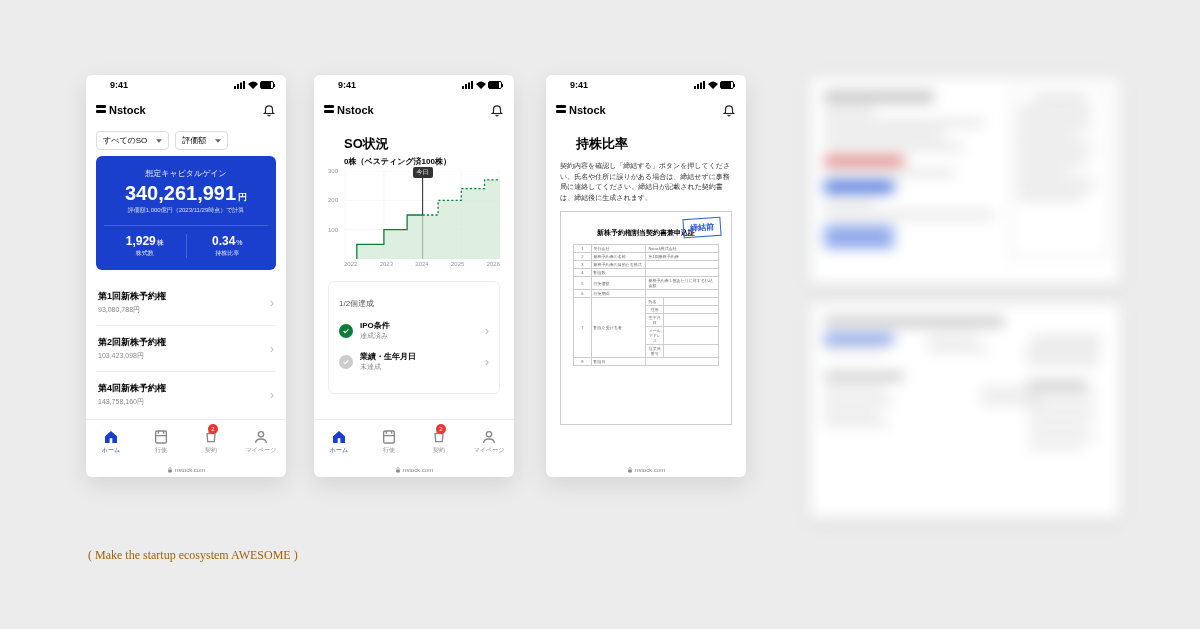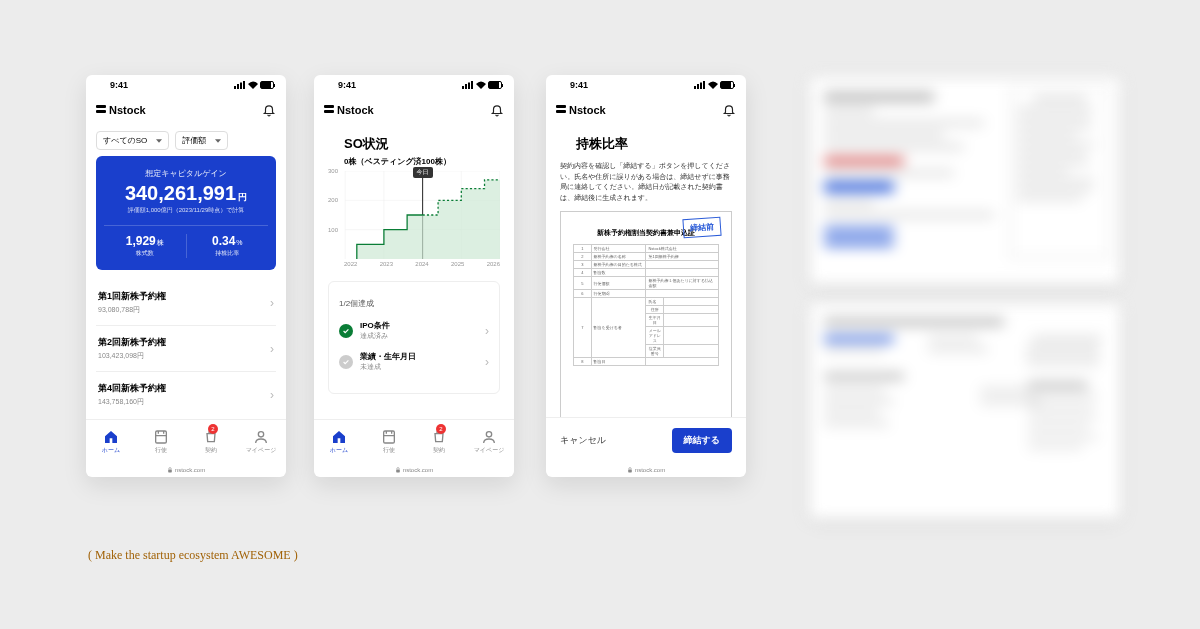--- a/index.html
+++ b/index.html
@@ -429,24 +429,20 @@
               </tr>
           <tr>
                 <td>8</td>
                 <td>割当日</td>
                 <td colspan="2"></td>
               </tr>
         </tbody>
           </table>
       </div>
     </div>
-    <div class="btnbar">
-      <div class="btn-link">キャンセル</div>
-      <div class="btn-primary">締結する</div>
-    </div>
     <div class="urlbar">
         <svg width="6" height="6" viewBox="0 0 10 10">
           <rect x="2" y="4" width="6" height="5" rx="1" fill="#888"></rect>
           <path d="M3 4V3a2 2 0 014 0v1" fill="none" stroke="#888"></path>
         </svg>
         <span>nstock.com</span>
       </div>
   </div>
 
   <div class="blur-a">

